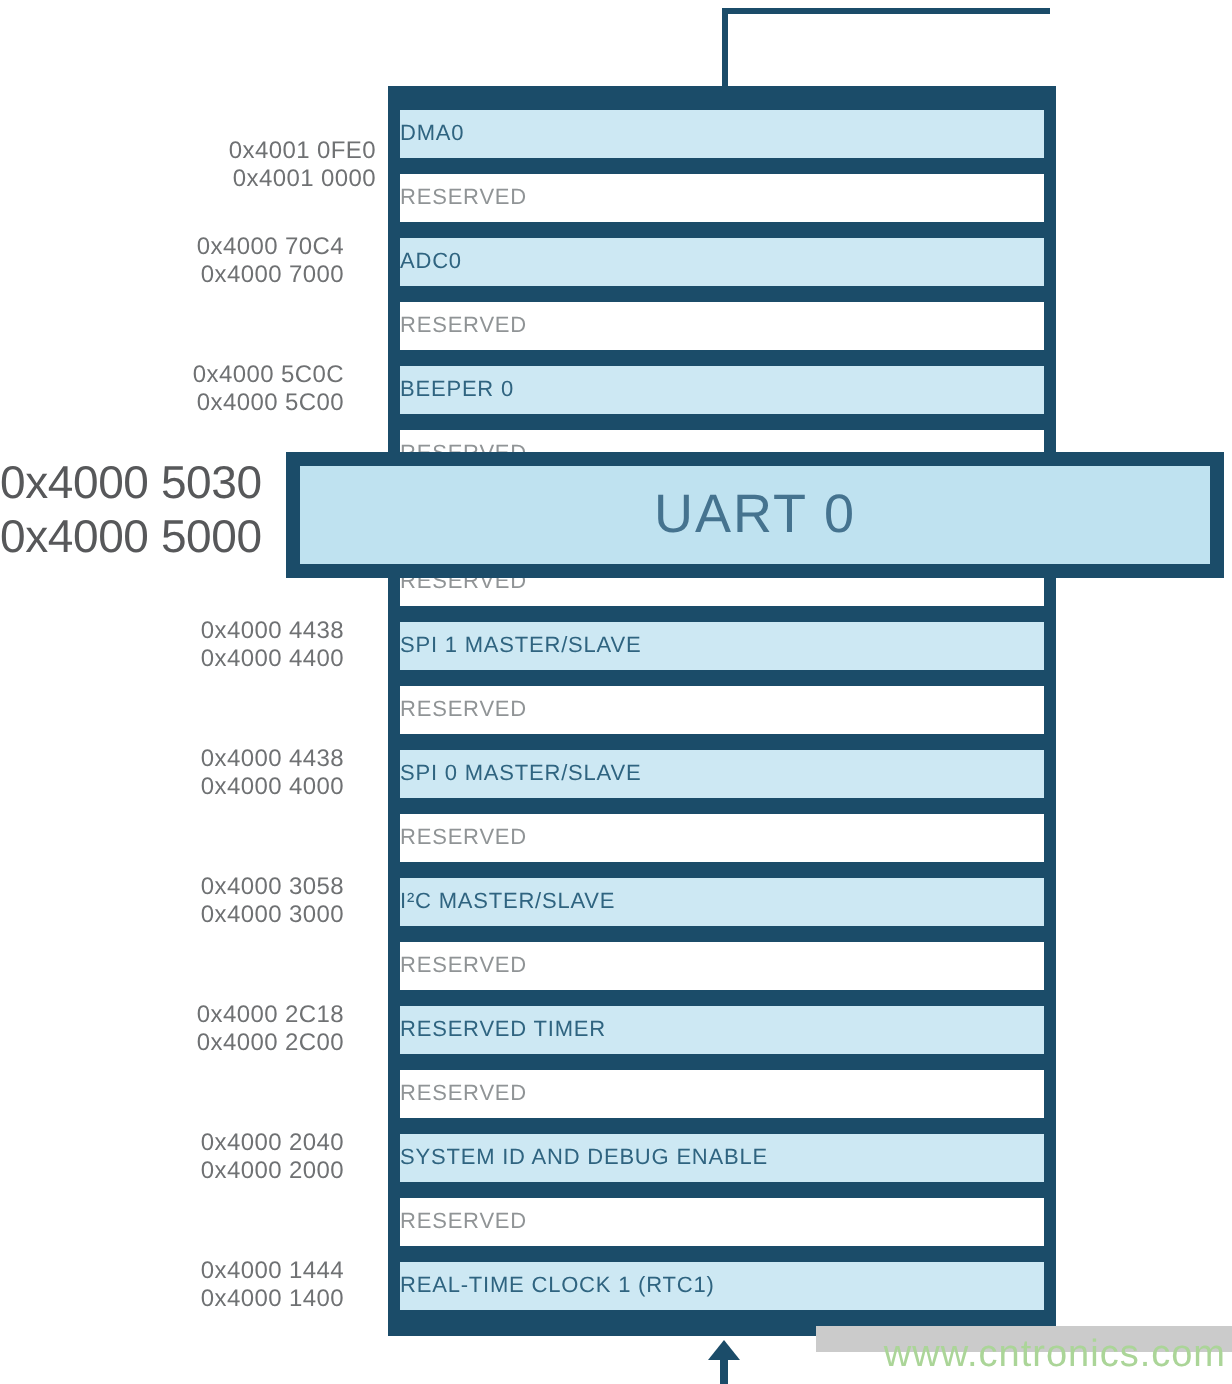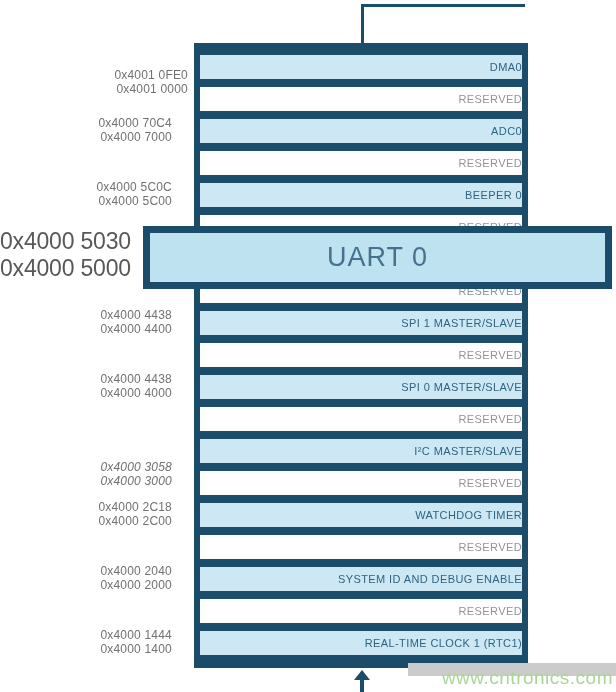--- a/index.html
+++ b/index.html
@@ -13,21 +13,21 @@
   #connector-h{left:361px;top:4px;width:164px;height:3px;}
 
   
   #stack{
     position:absolute;left:194px;top:43px;width:334px;height:625px;
     background:var(--navy);box-sizing:border-box;
     padding:12px 6px 13px 6px;
     display:flex;flex-direction:column;gap:8px;z-index:2;
   }
   .row{
-    height:24px;flex:0 0 24px;text-align:right;line-height:24px;
+    height:24px;flex:0 0 24px;text-align:left;line-height:24px;
     font-size:11px;letter-spacing:0.4px;overflow:hidden;
   }
   .row.peripheral{background:var(--row-fill);color:var(--row-label);}
   .row.reserved{background:#ffffff;color:var(--reserved-label);}
 
   
   .addr-pair{
     position:absolute;left:0;width:172px;text-align:right;
     font-size:12px;line-height:14px;color:var(--addr-label);
     letter-spacing:0.2px;z-index:2;
@@ -80,21 +80,21 @@
       <div class="row peripheral">BEEPER 0</div>
       <div class="row reserved">RESERVED</div>
       <div class="row peripheral"></div>
       <div class="row reserved">RESERVED</div>
       <div class="row peripheral">SPI 1 MASTER/SLAVE</div>
       <div class="row reserved">RESERVED</div>
       <div class="row peripheral">SPI 0 MASTER/SLAVE</div>
       <div class="row reserved">RESERVED</div>
       <div class="row peripheral">I²C MASTER/SLAVE</div>
       <div class="row reserved">RESERVED</div>
-      <div class="row peripheral">WATCHDOG TIMER</div>
+      <div class="row peripheral">RESERVED TIMER</div>
       <div class="row reserved">RESERVED</div>
       <div class="row peripheral">SYSTEM ID AND DEBUG ENABLE</div>
       <div class="row reserved">RESERVED</div>
       <div class="row peripheral">REAL-TIME CLOCK 1 (RTC1)</div>
     </div>
 
   <div id="addresses">
       <div class="addr-pair" style="top: 68px; padding-left: 16px;">
         <div>0x4001 0FE0</div>
         <div>0x4001 0000</div>
@@ -108,21 +108,21 @@
         <div>0x4000 5C00</div>
       </div>
       <div class="addr-pair" style="top: 308px;">
         <div>0x4000 4438</div>
         <div>0x4000 4400</div>
       </div>
       <div class="addr-pair" style="top: 372px;">
         <div>0x4000 4438</div>
         <div>0x4000 4000</div>
       </div>
-      <div class="addr-pair" style="top: 460px; font-style: italic;">
+      <div class="addr-pair" style="top: 436px;">
         <div>0x4000 3058</div>
         <div>0x4000 3000</div>
       </div>
       <div class="addr-pair" style="top: 500px;">
         <div>0x4000 2C18</div>
         <div>0x4000 2C00</div>
       </div>
       <div class="addr-pair" style="top: 564px;">
         <div>0x4000 2040</div>
         <div>0x4000 2000</div>

